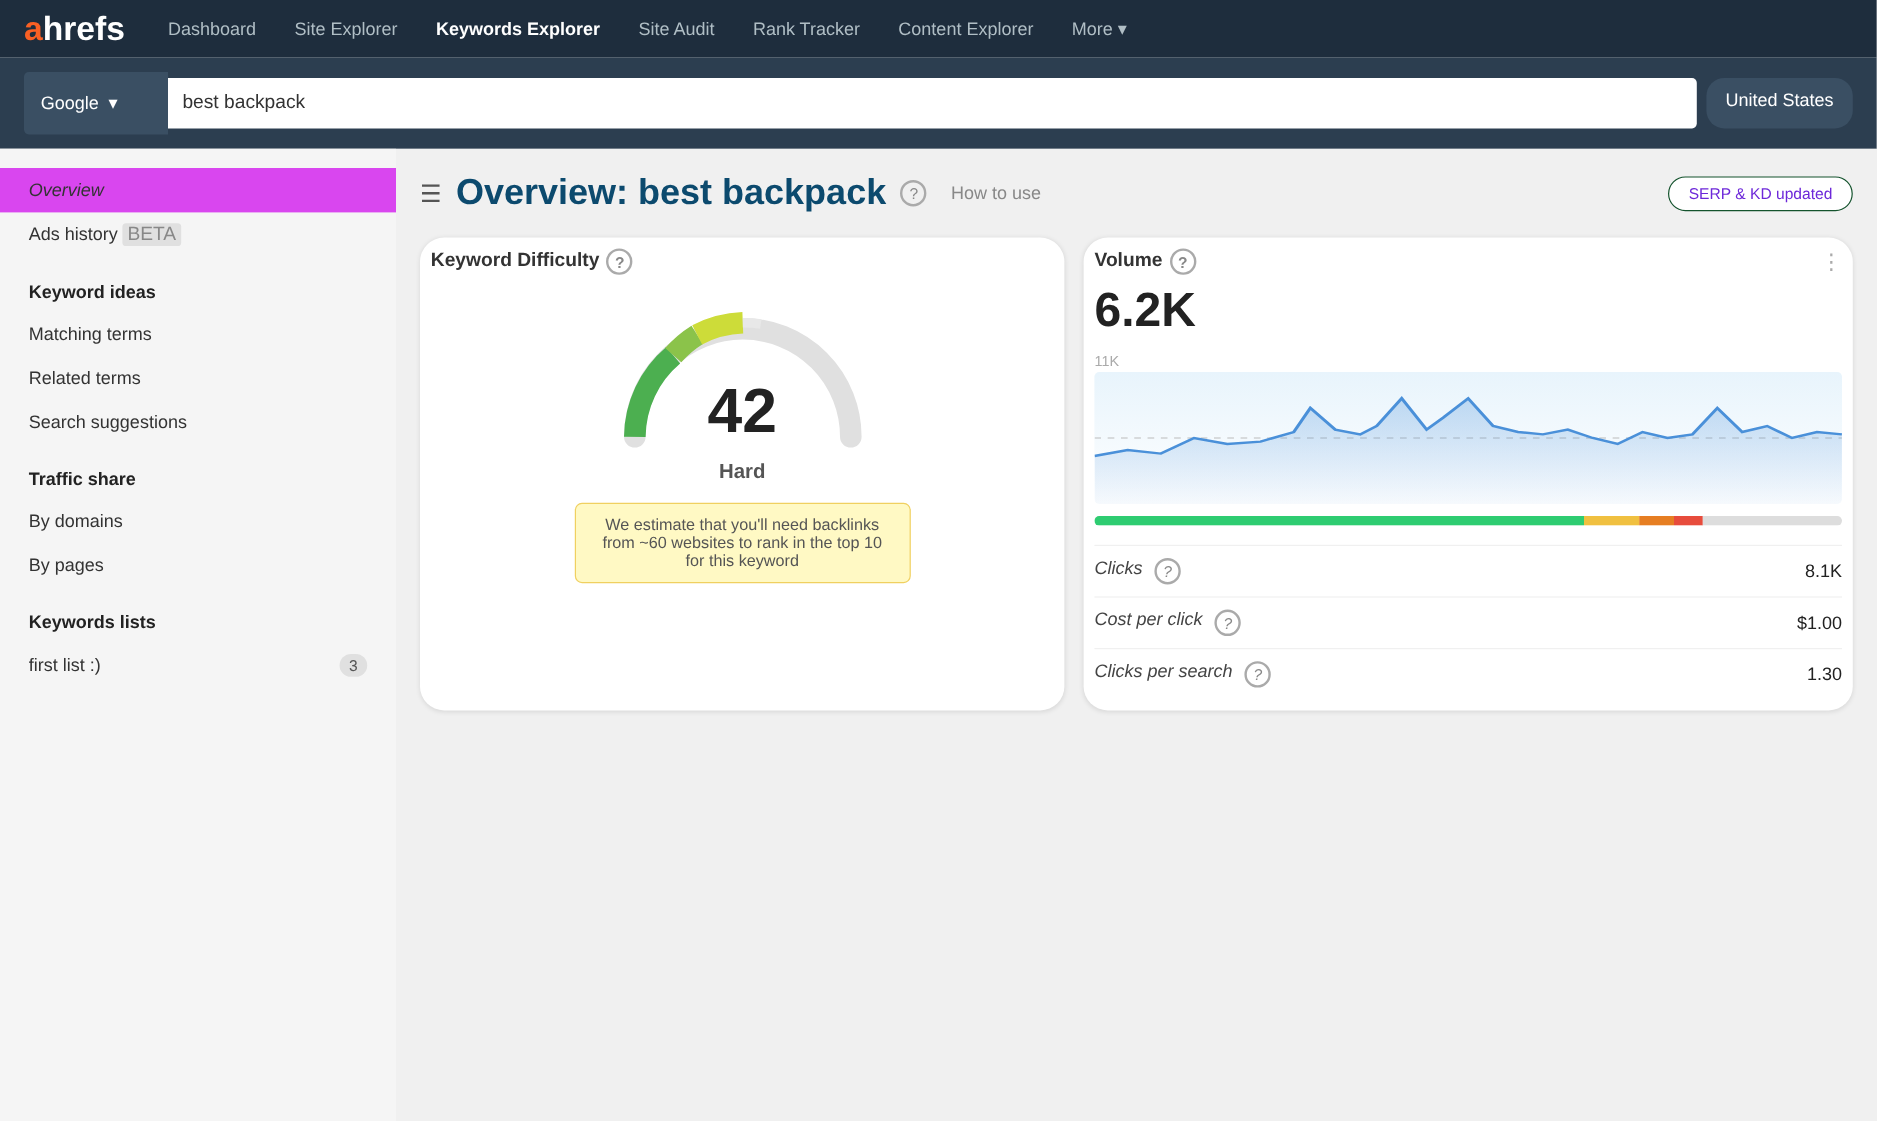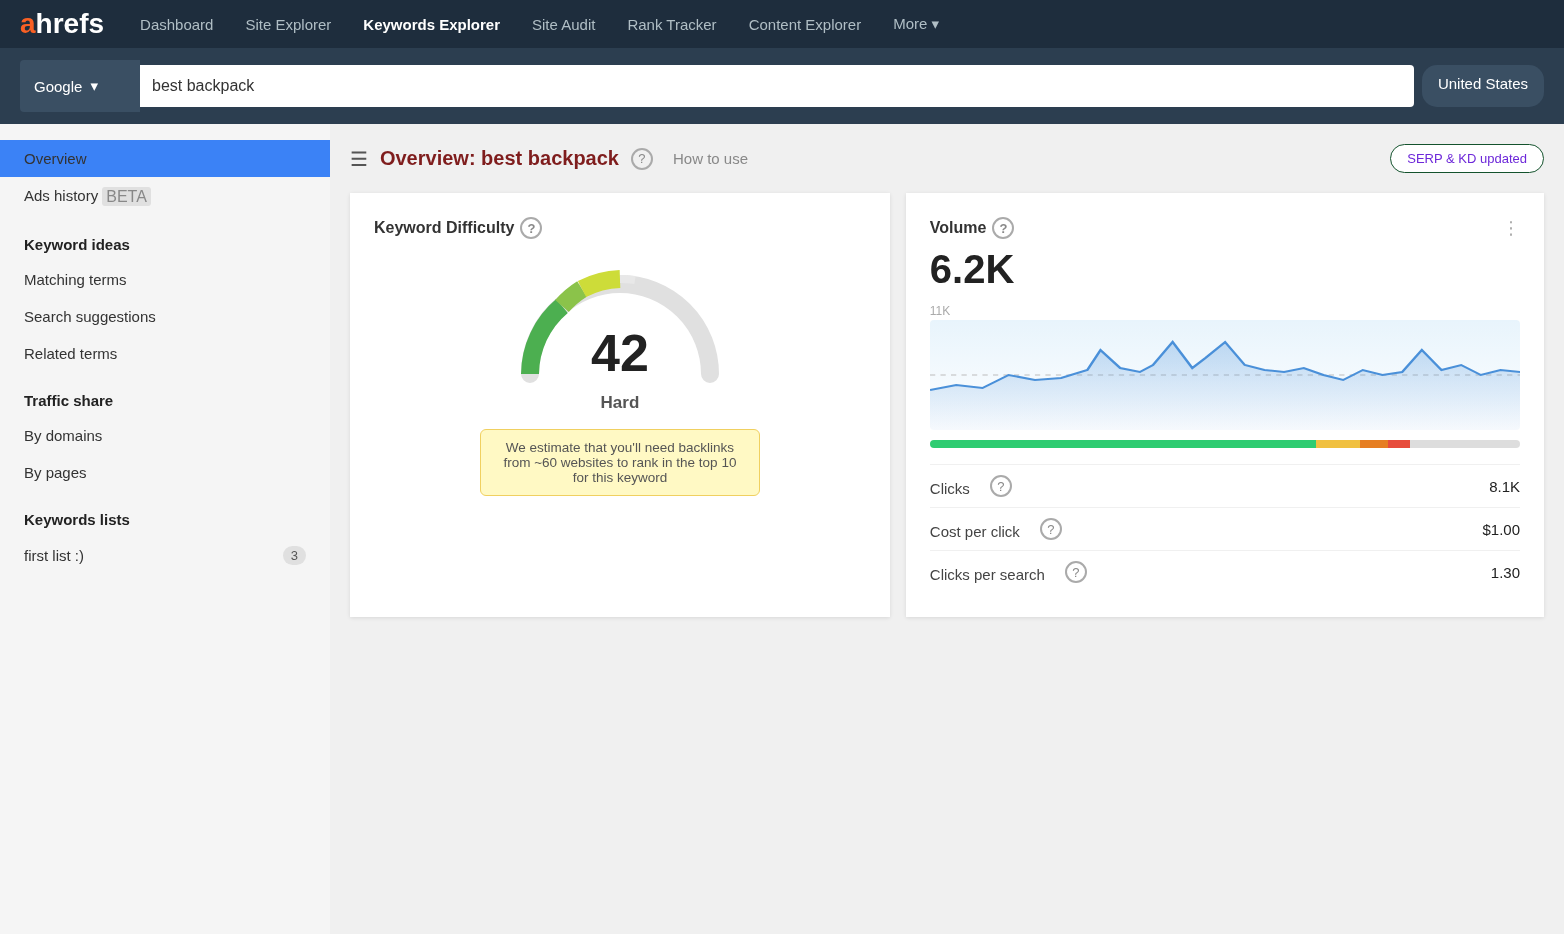--- a/index.html
+++ b/index.html
@@ -98,22 +98,23 @@
       padding: 16px 0;
       flex-shrink: 0;
     }
     .sidebar-item {
       padding: 10px 24px;
       font-size: 15px;
       color: #333;
       cursor: pointer;
     }
     .sidebar-item.active {
-      background: #3b82f6;
+      background: #d946ef;
       font-weight: 500;
+      font-style: italic;
     }
     .sidebar-section-title {
       padding: 20px 24px 8px 24px;
       font-size: 15px;
       font-weight: 700;
       color: #222;
     }
     .sidebar-item-with-badge {
       display: flex;
       align-items: center;
@@ -154,23 +155,23 @@
       align-items: center;
       margin-bottom: 20px;
       gap: 12px;
     }
     .hamburger-icon {
       font-size: 20px;
       color: #555;
       cursor: pointer;
     }
     .overview-title {
-      font-size: 20px;
+      font-size: 30px;
       font-weight: 700;
-      color: #7f1d1d;
+      color: #0c4a6e;
     }
     .help-icon {
       width: 22px;
       height: 22px;
       border-radius: 50%;
       border: 2px solid #aaa;
       color: #888;
       display: flex;
       align-items: center;
       justify-content: center;
@@ -197,22 +198,22 @@
 
     
     .cards-row {
       display: flex;
       gap: 16px;
     }
 
     
     .card {
       background: white;
-      border-radius: 0;
-      padding: 24px;
+      border-radius: 20px;
+      padding: 9px;
       box-shadow: 0 1px 4px rgba(0,0,0,0.1);
     }
     .kd-card {
       flex: 1;
       min-width: 360px;
     }
     .volume-card {
       flex: 1.2;
     }
 
@@ -308,22 +309,23 @@
       display: flex;
       justify-content: space-between;
       align-items: center;
       padding: 10px 0;
       border-top: 1px solid #f0f0f0;
       font-size: 15px;
       color: #444;
     }
     .metric-label {
       display: flex;
-      align-items: flex-end;
-      gap: 20px;
+      align-items: flex-start;
+      gap: 10px;
+      font-style: italic;
     }
     .metric-value {
       font-weight: 500;
       color: #222;
     }
     .menu-dots {
       color: #aaa;
       font-size: 18px;
       cursor: pointer;
       margin-left: auto;
@@ -368,22 +370,22 @@
 <div class="main-layout">
 
   <aside class="sidebar">
     <div class="sidebar-item active">Overview</div>
     <div class="sidebar-item">
       <span>Ads history</span><span class="beta-tag">BETA</span>
     </div>
 
     <div class="sidebar-section-title">Keyword ideas</div>
     <div class="sidebar-item">Matching terms</div>
+    <div class="sidebar-item">Related terms</div>
     <div class="sidebar-item">Search suggestions</div>
-    <div class="sidebar-item">Related terms</div>
 
     <div class="sidebar-section-title">Traffic share</div>
     <div class="sidebar-item">By domains</div>
     <div class="sidebar-item">By pages</div>
 
     <div class="sidebar-section-title">Keywords lists</div>
     <div class="sidebar-item-with-badge">
       <span>first list :)</span>
       <span class="badge-count">3</span>
     </div>

